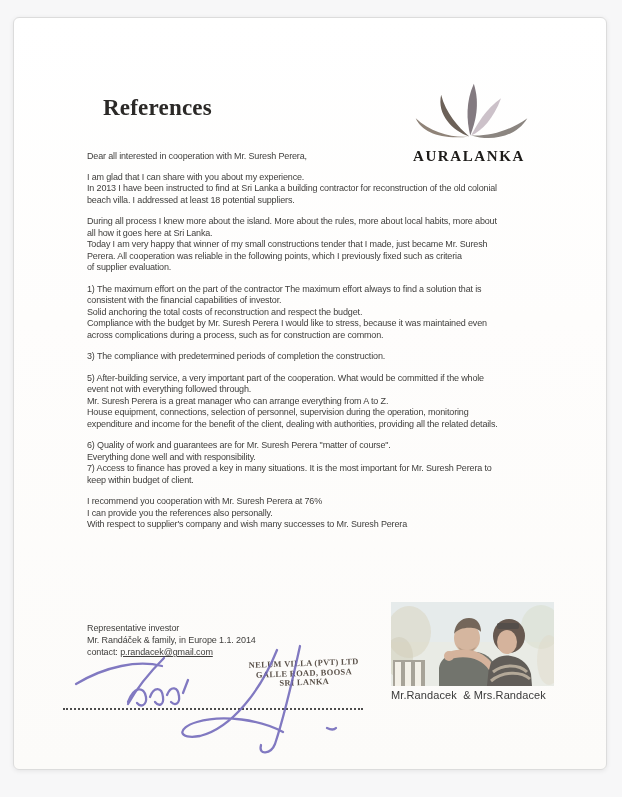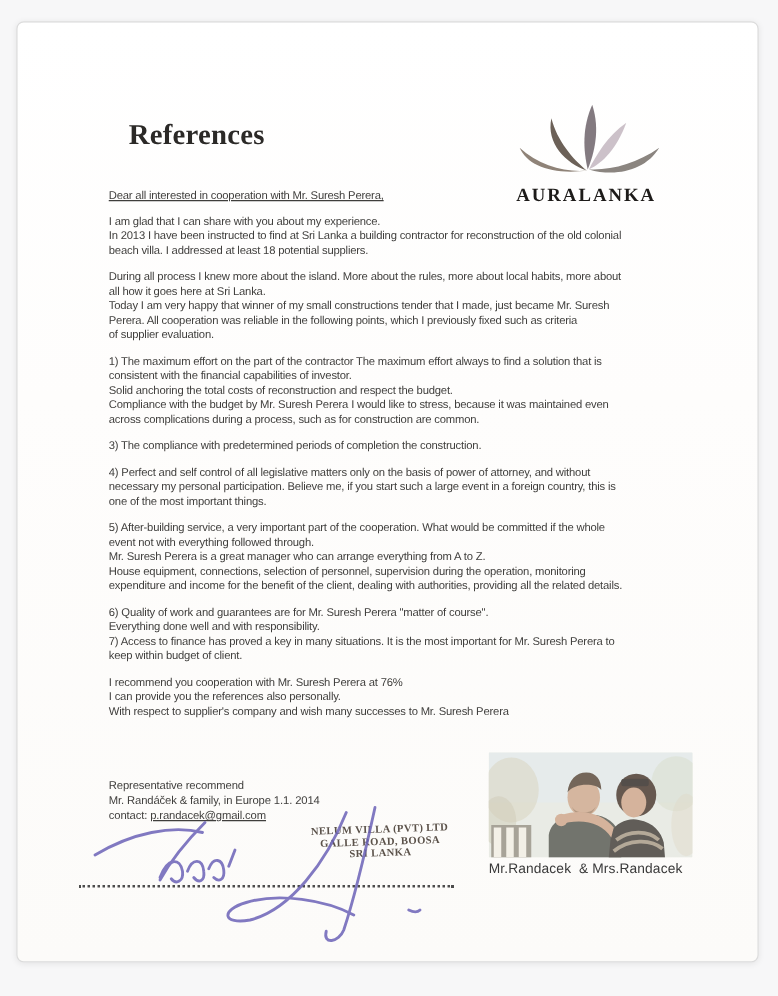--- a/index.html
+++ b/index.html
@@ -30,21 +30,21 @@
     margin:0 0 30px 16px;
     letter-spacing:0.2px;
   }
   .bodytext{
     font-size:9px;
     line-height:11.5px;
     letter-spacing:-0.15px;
     color:#3f3e3c;
     white-space:pre-line;
   }
-  .greeting{margin:0 0 9px 0;text-decoration:underline;}
+  .greeting{margin:0 0 9px 0;}
   .para{margin:0 0 10px 0;}
   .logo{
     position:absolute;left:399px;top:62px;width:120px;
     text-align:left;
   }
   .logo-word{
     font-family:"Liberation Serif", serif;
     font-weight:bold;
     font-size:15px;
     letter-spacing:1.6px;
@@ -117,39 +117,36 @@
 all how it goes here at Sri Lanka.
 Today I am very happy that winner of my small constructions tender that I made, just became Mr. Suresh
 Perera.  All cooperation was reliable in the following points, which I previously fixed such as criteria
 of supplier evaluation.</p>
     <p class="bodytext para">1) The maximum effort on the part of the contractor The maximum effort always to find a solution that is
 consistent with the financial capabilities of investor.
 Solid anchoring the total costs of reconstruction and respect the budget.
 Compliance with the budget by Mr. Suresh Perera I would like to stress, because it was maintained even
 across complications during a process, such as for construction are common.</p>
     <p class="bodytext para">3) The compliance with predetermined periods of completion the construction.</p>
-    <p class="bodytext para">4) Perfect and self control of all legislative matters only on the basis of power of attorney, and without
-necessary my personal participation. Believe me, if you start such a large event in a foreign country, this is
-one of the most important things.</p>
     <p class="bodytext para">5) After-building service, a very important part of the cooperation. What would be committed if the whole
 event not with everything followed through.
 Mr. Suresh Perera is a great manager who can arrange everything from A to Z.
 House equipment, connections, selection of personnel, supervision during the operation, monitoring
 expenditure and income for the benefit of the client, dealing with authorities, providing all the related details.</p>
     <p class="bodytext para">6) Quality of work and guarantees are for Mr. Suresh Perera "matter of course".
 Everything done well and with responsibility.
 7) Access to finance has proved a key in many situations. It is the most important for Mr. Suresh Perera to
 keep within budget of client.</p>
     <p class="bodytext para">I recommend you cooperation with Mr. Suresh Perera at 76%
 I can provide you the references also personally.
 With respect to supplier's company and wish many successes to Mr. Suresh Perera</p>
   </div>
 
   <div class="sig-block">
-    <div>Representative recommend</div>
+    <div>Representative investor</div>
     <div>Mr. Randáček &amp; family, in Europe 1.1. 2014</div>
     <div><span>contact: </span><a class="email">p.randacek@gmail.com</a></div>
   </div>
 
   <div class="stamp">
     <div>NELUM VILLA (PVT) LTD</div>
     <div>GALLE ROAD, BOOSA</div>
     <div>SRI LANKA</div>
   </div>
 

